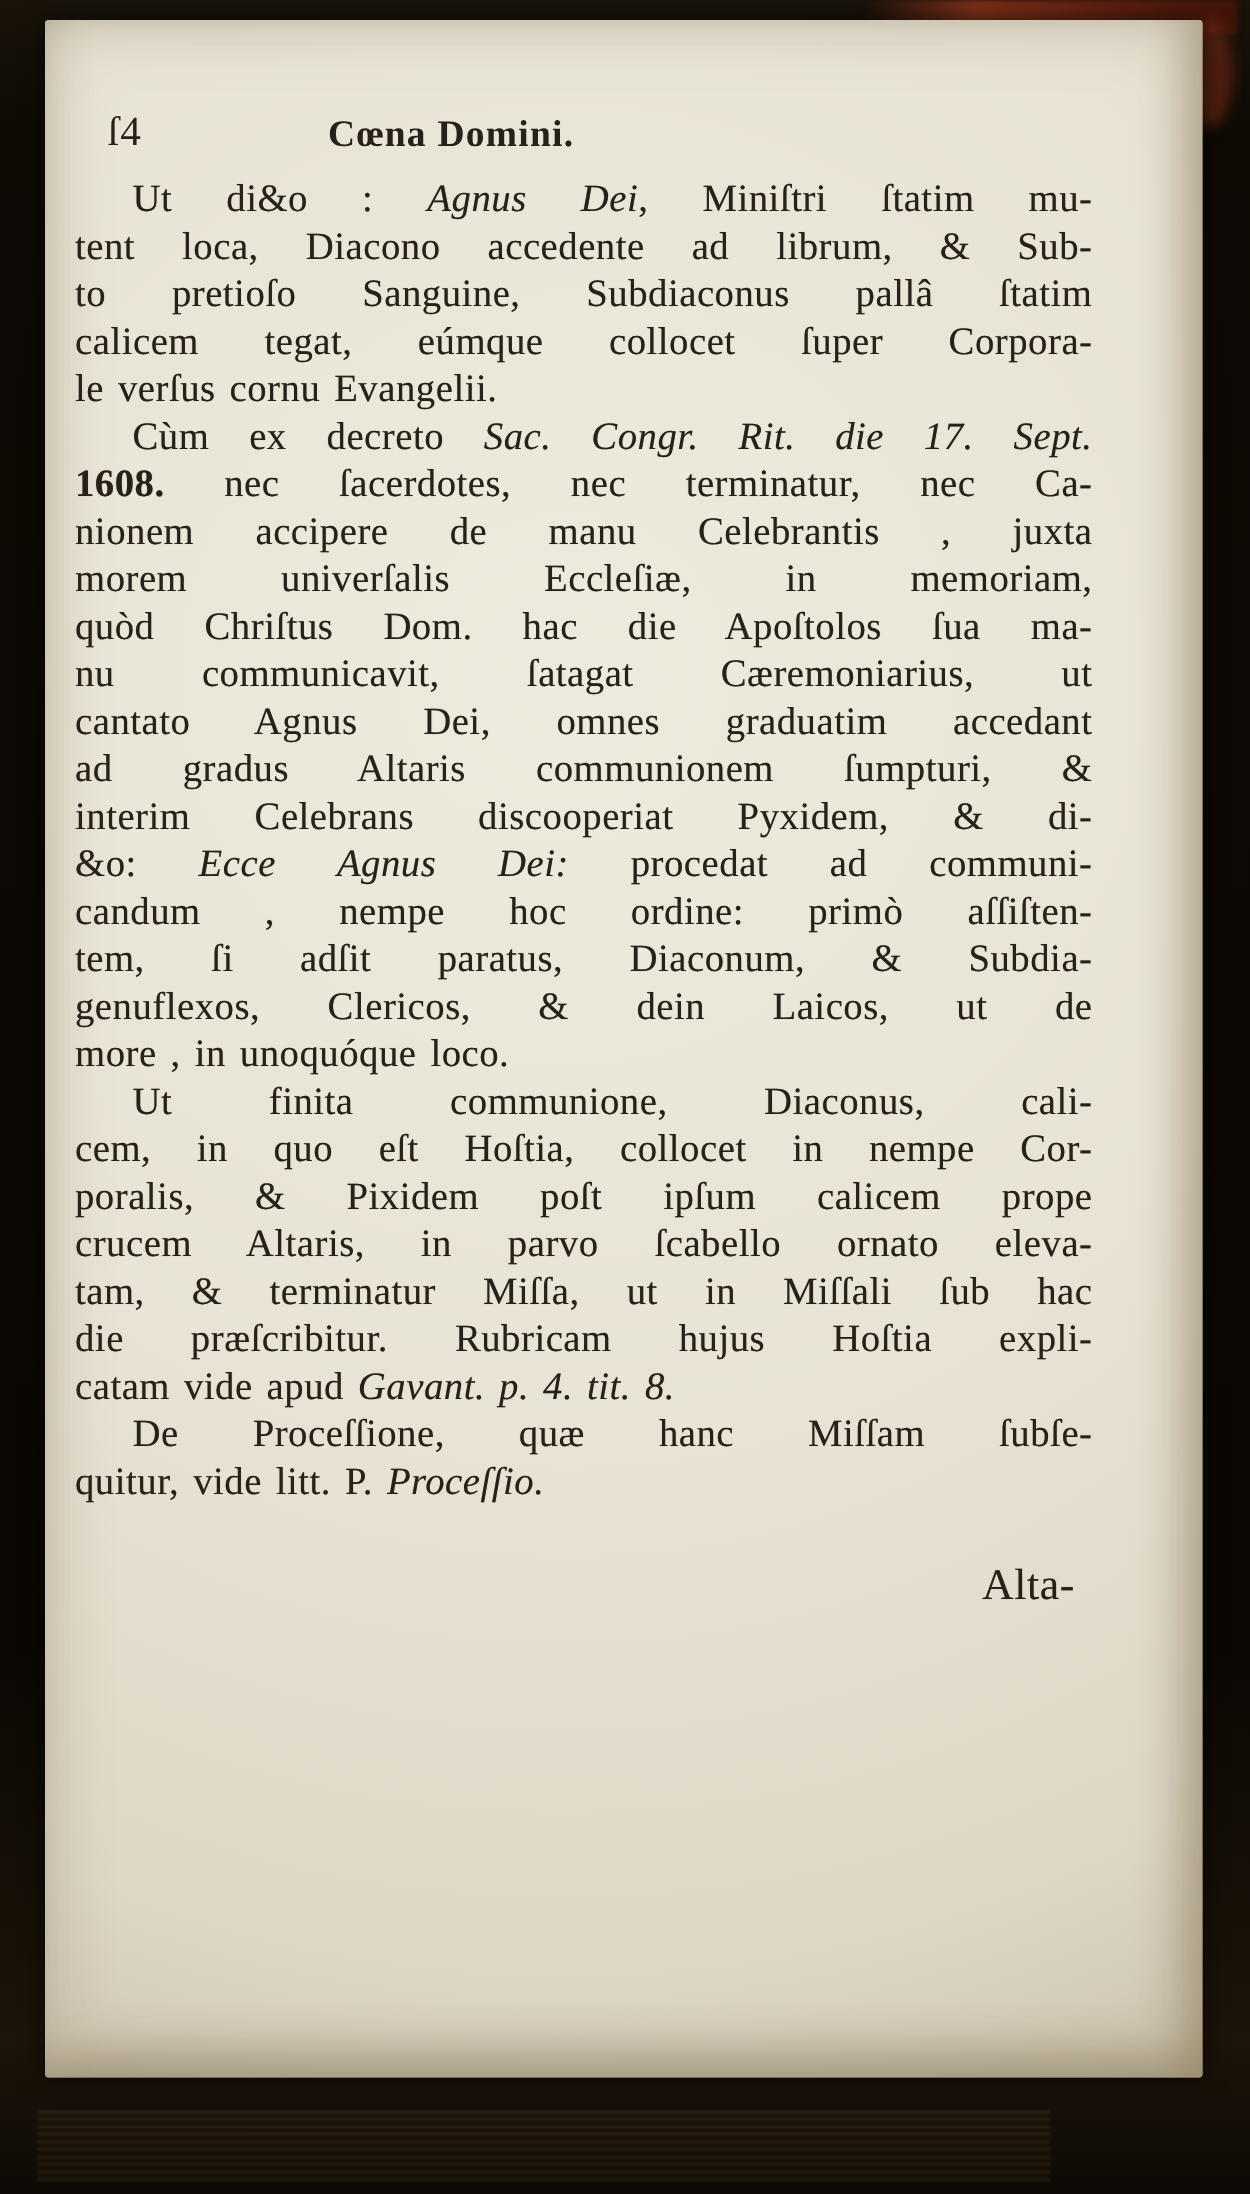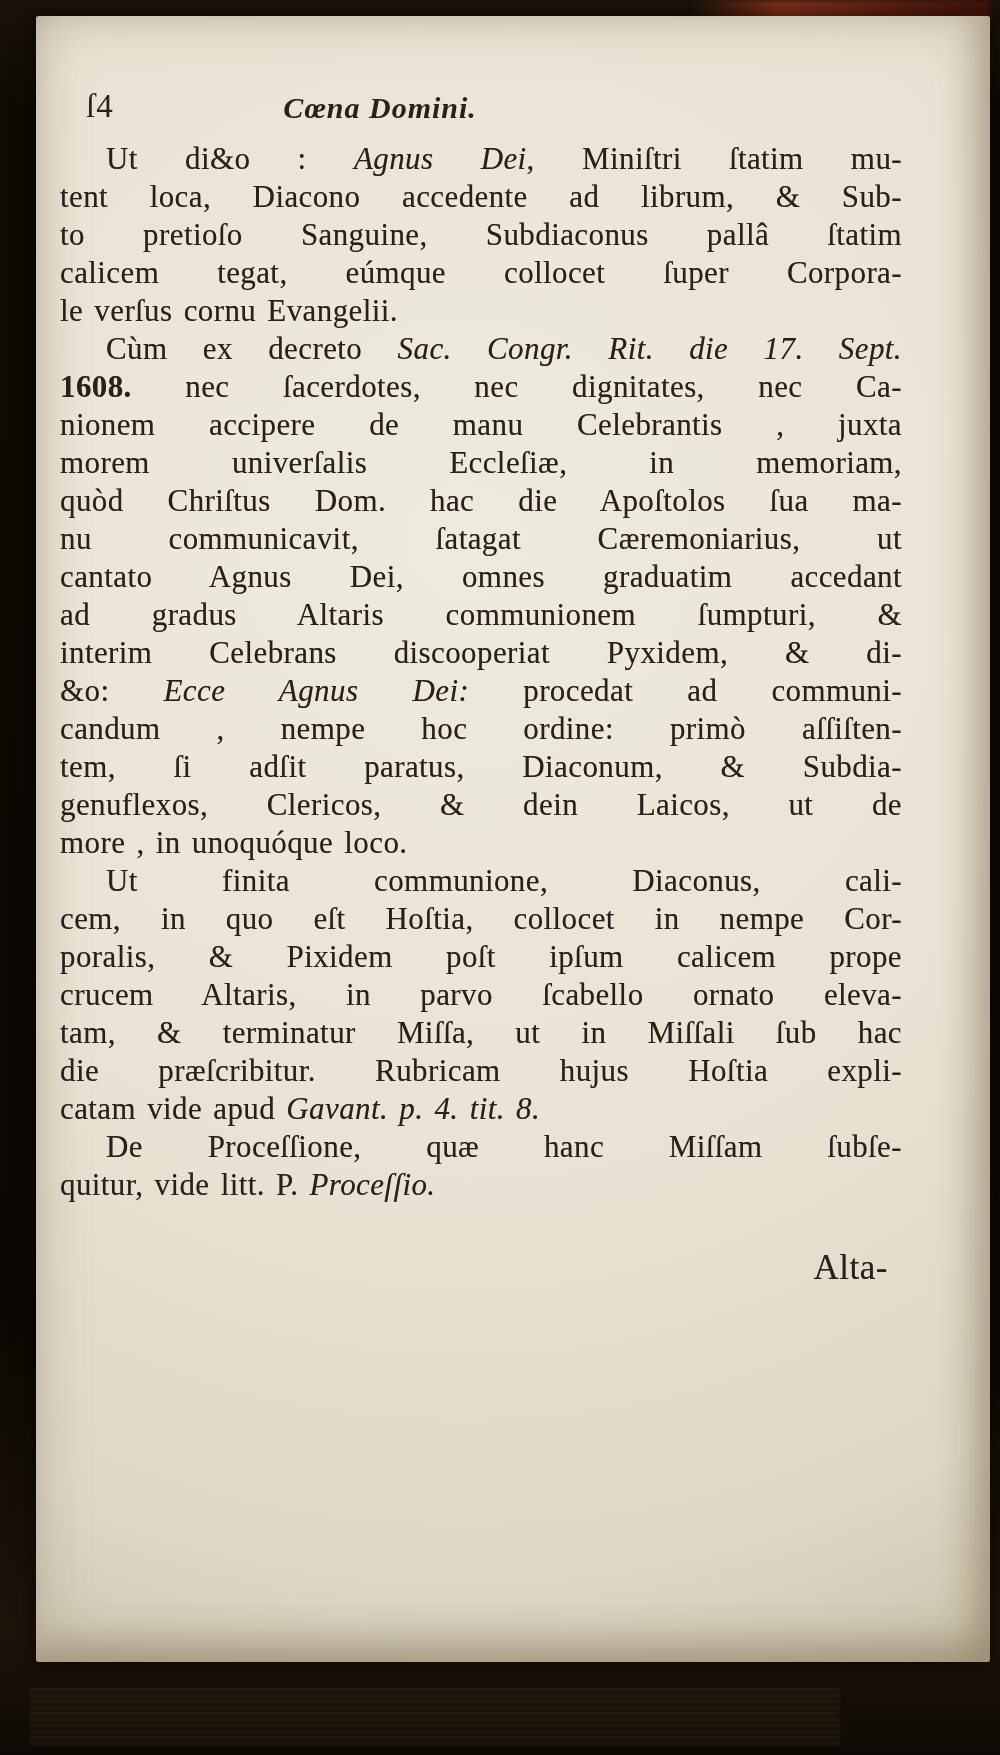--- a/index.html
+++ b/index.html
@@ -37,34 +37,33 @@
   .page{
     position:absolute;left:36px;top:16px;width:926px;height:1646px;
     background:radial-gradient(circle at 45% 32%,#eeeadd 0%,var(--paper) 50%,#ddd7c5 84%,#cbc3ad 100%);
     border-radius:3px;
     box-shadow:
       0 0 20px rgba(0,0,0,.65),
       inset 0 0 60px rgba(120,100,60,.18),
       inset -16px 0 34px rgba(110,90,55,.26),
       inset 0 -20px 38px rgba(110,90,55,.30),
       inset 10px 8px 26px rgba(255,255,250,.38);
-    padding-left: 28px;
   }
   .content{
     position:absolute;left:24px;right:88px;top:72px;
     color:var(--ink);
   }
   .header-row{position:relative;height:46px;}
   .pagenum{
     position:absolute;left:26px;top:0;
     font-size:33px;letter-spacing:1px;
   }
   .running-title{
-    position:absolute;left:320px;top:3px;transform:translateX(-50%);
-    font-style:italic;font-weight:bold;font-size:30px;letter-spacing:1px;
+    position:absolute;left:301px;top:3px;transform:translateX(-50%);
+    font-weight:bold;font-size:30px;letter-spacing:1px;
     white-space:nowrap;
   }
   .body-text{
     margin-top:6px;
     font-size:31px;line-height:38px;
     letter-spacing:.4px;word-spacing:3px;
     text-shadow:0 0 .6px rgba(40,30,20,.45);
   }
   .line{min-height:38px;}
   .line.just{text-align:justify;text-align-last:justify;}
@@ -93,21 +92,21 @@
         <span class="running-title">Cœna Domini.</span>
       </div>
 
       <div class="body-text">
           <div class="line indent just"><span>Ut di&amp;o : </span><span class="it">Agnus Dei</span><span>, Miniſtri ſtatim mu-</span></div>
           <div class="line just"><span>tent loca, Diacono accedente ad librum, &amp; Sub-</span></div>
           <div class="line just"><span>to pretioſo Sanguine, Subdiaconus pallâ ſtatim</span></div>
           <div class="line just"><span>calicem tegat, eúmque collocet ſuper Corpora-</span></div>
           <div class="line"><span>le verſus cornu Evangelii.</span></div>
           <div class="line indent just"><span>Cùm ex decreto </span><span class="it">Sac. Congr. Rit. die 17. Sept.</span></div>
-          <div class="line just"><span class="bold">1608.</span><span> nec ſacerdotes, nec dignitates, nec Ca-</span></div>
+          <div class="line just"><span class="bold">1608.</span><span> nec ſacerdotes, nec terminatur, nec Ca-</span></div>
           <div class="line just"><span>nionem accipere de manu Celebrantis , juxta</span></div>
           <div class="line just"><span>morem univerſalis Eccleſiæ, in memoriam,</span></div>
           <div class="line just"><span>quòd Chriſtus Dom. hac die Apoſtolos ſua ma-</span></div>
           <div class="line just"><span>nu communicavit, ſatagat Cæremoniarius, ut</span></div>
           <div class="line just"><span>cantato Agnus Dei, omnes graduatim accedant</span></div>
           <div class="line just"><span>ad gradus Altaris communionem ſumpturi, &amp;</span></div>
           <div class="line just"><span>interim Celebrans discooperiat Pyxidem, &amp; di-</span></div>
           <div class="line just"><span>&amp;o: </span><span class="it">Ecce Agnus Dei:</span><span> procedat ad communi-</span></div>
           <div class="line just"><span>candum , nempe hoc ordine: primò aſſiſten-</span></div>
           <div class="line just"><span>tem, ſi adſit paratus, Diaconum, &amp; Subdia-</span></div>

